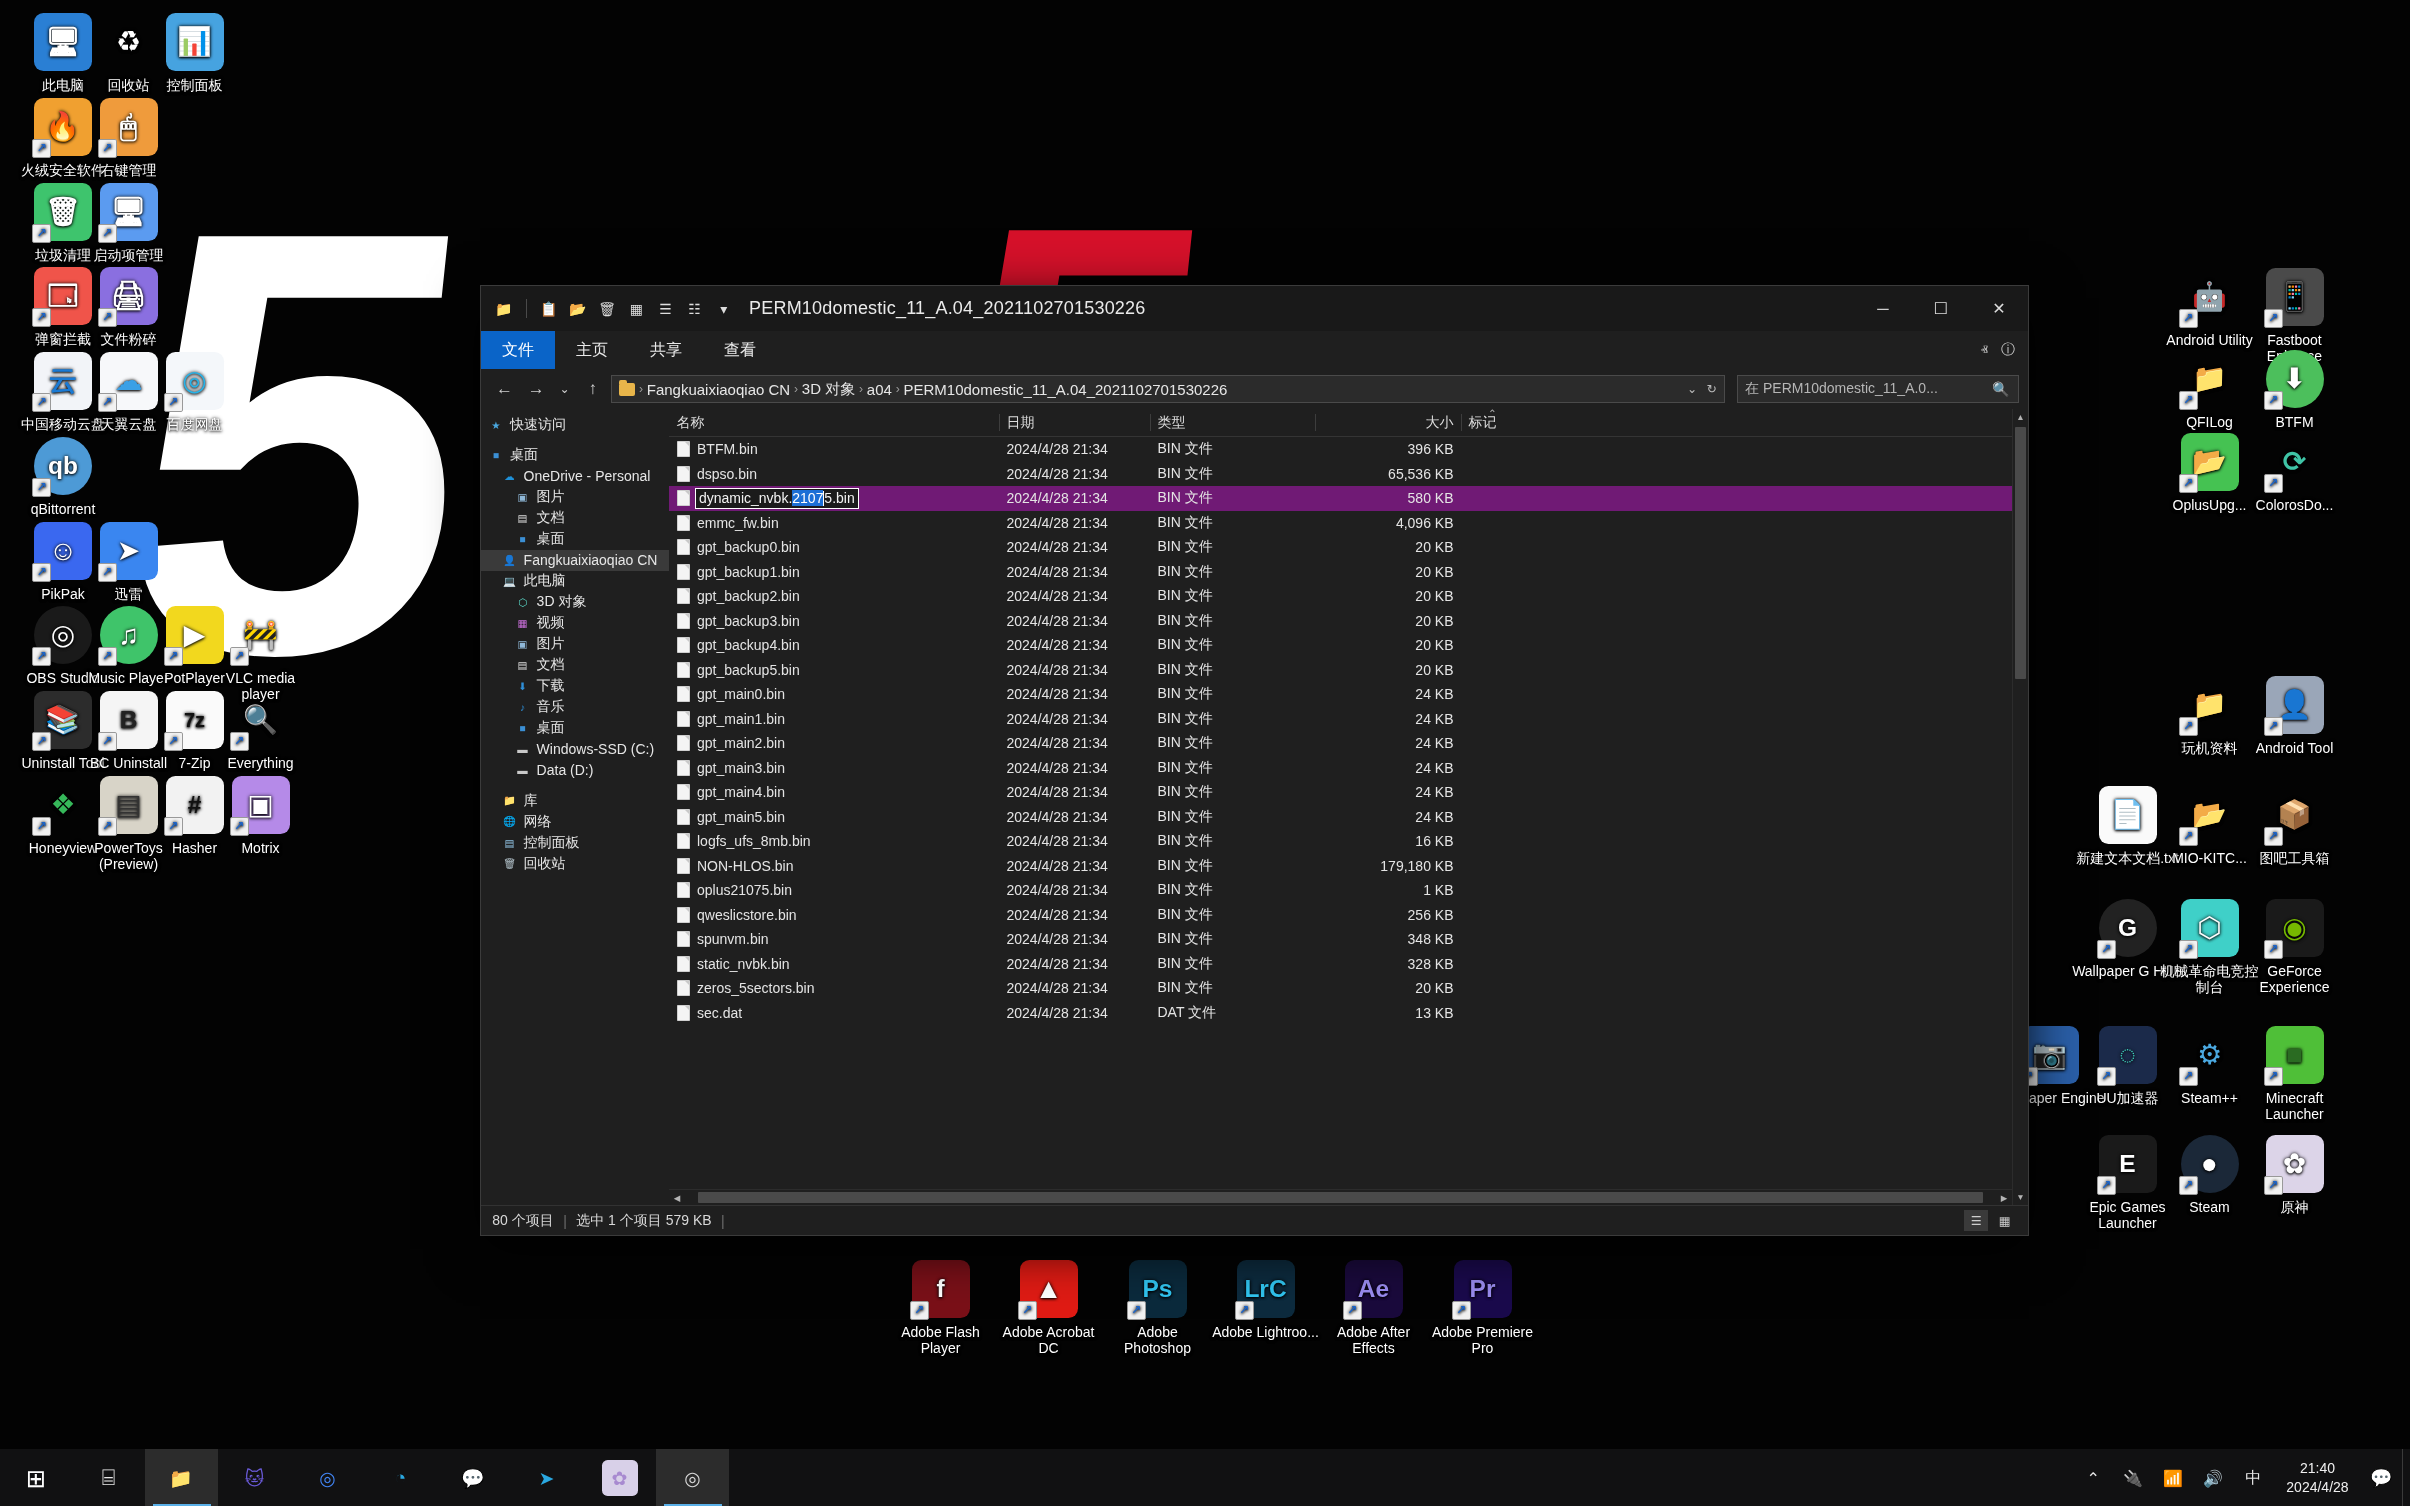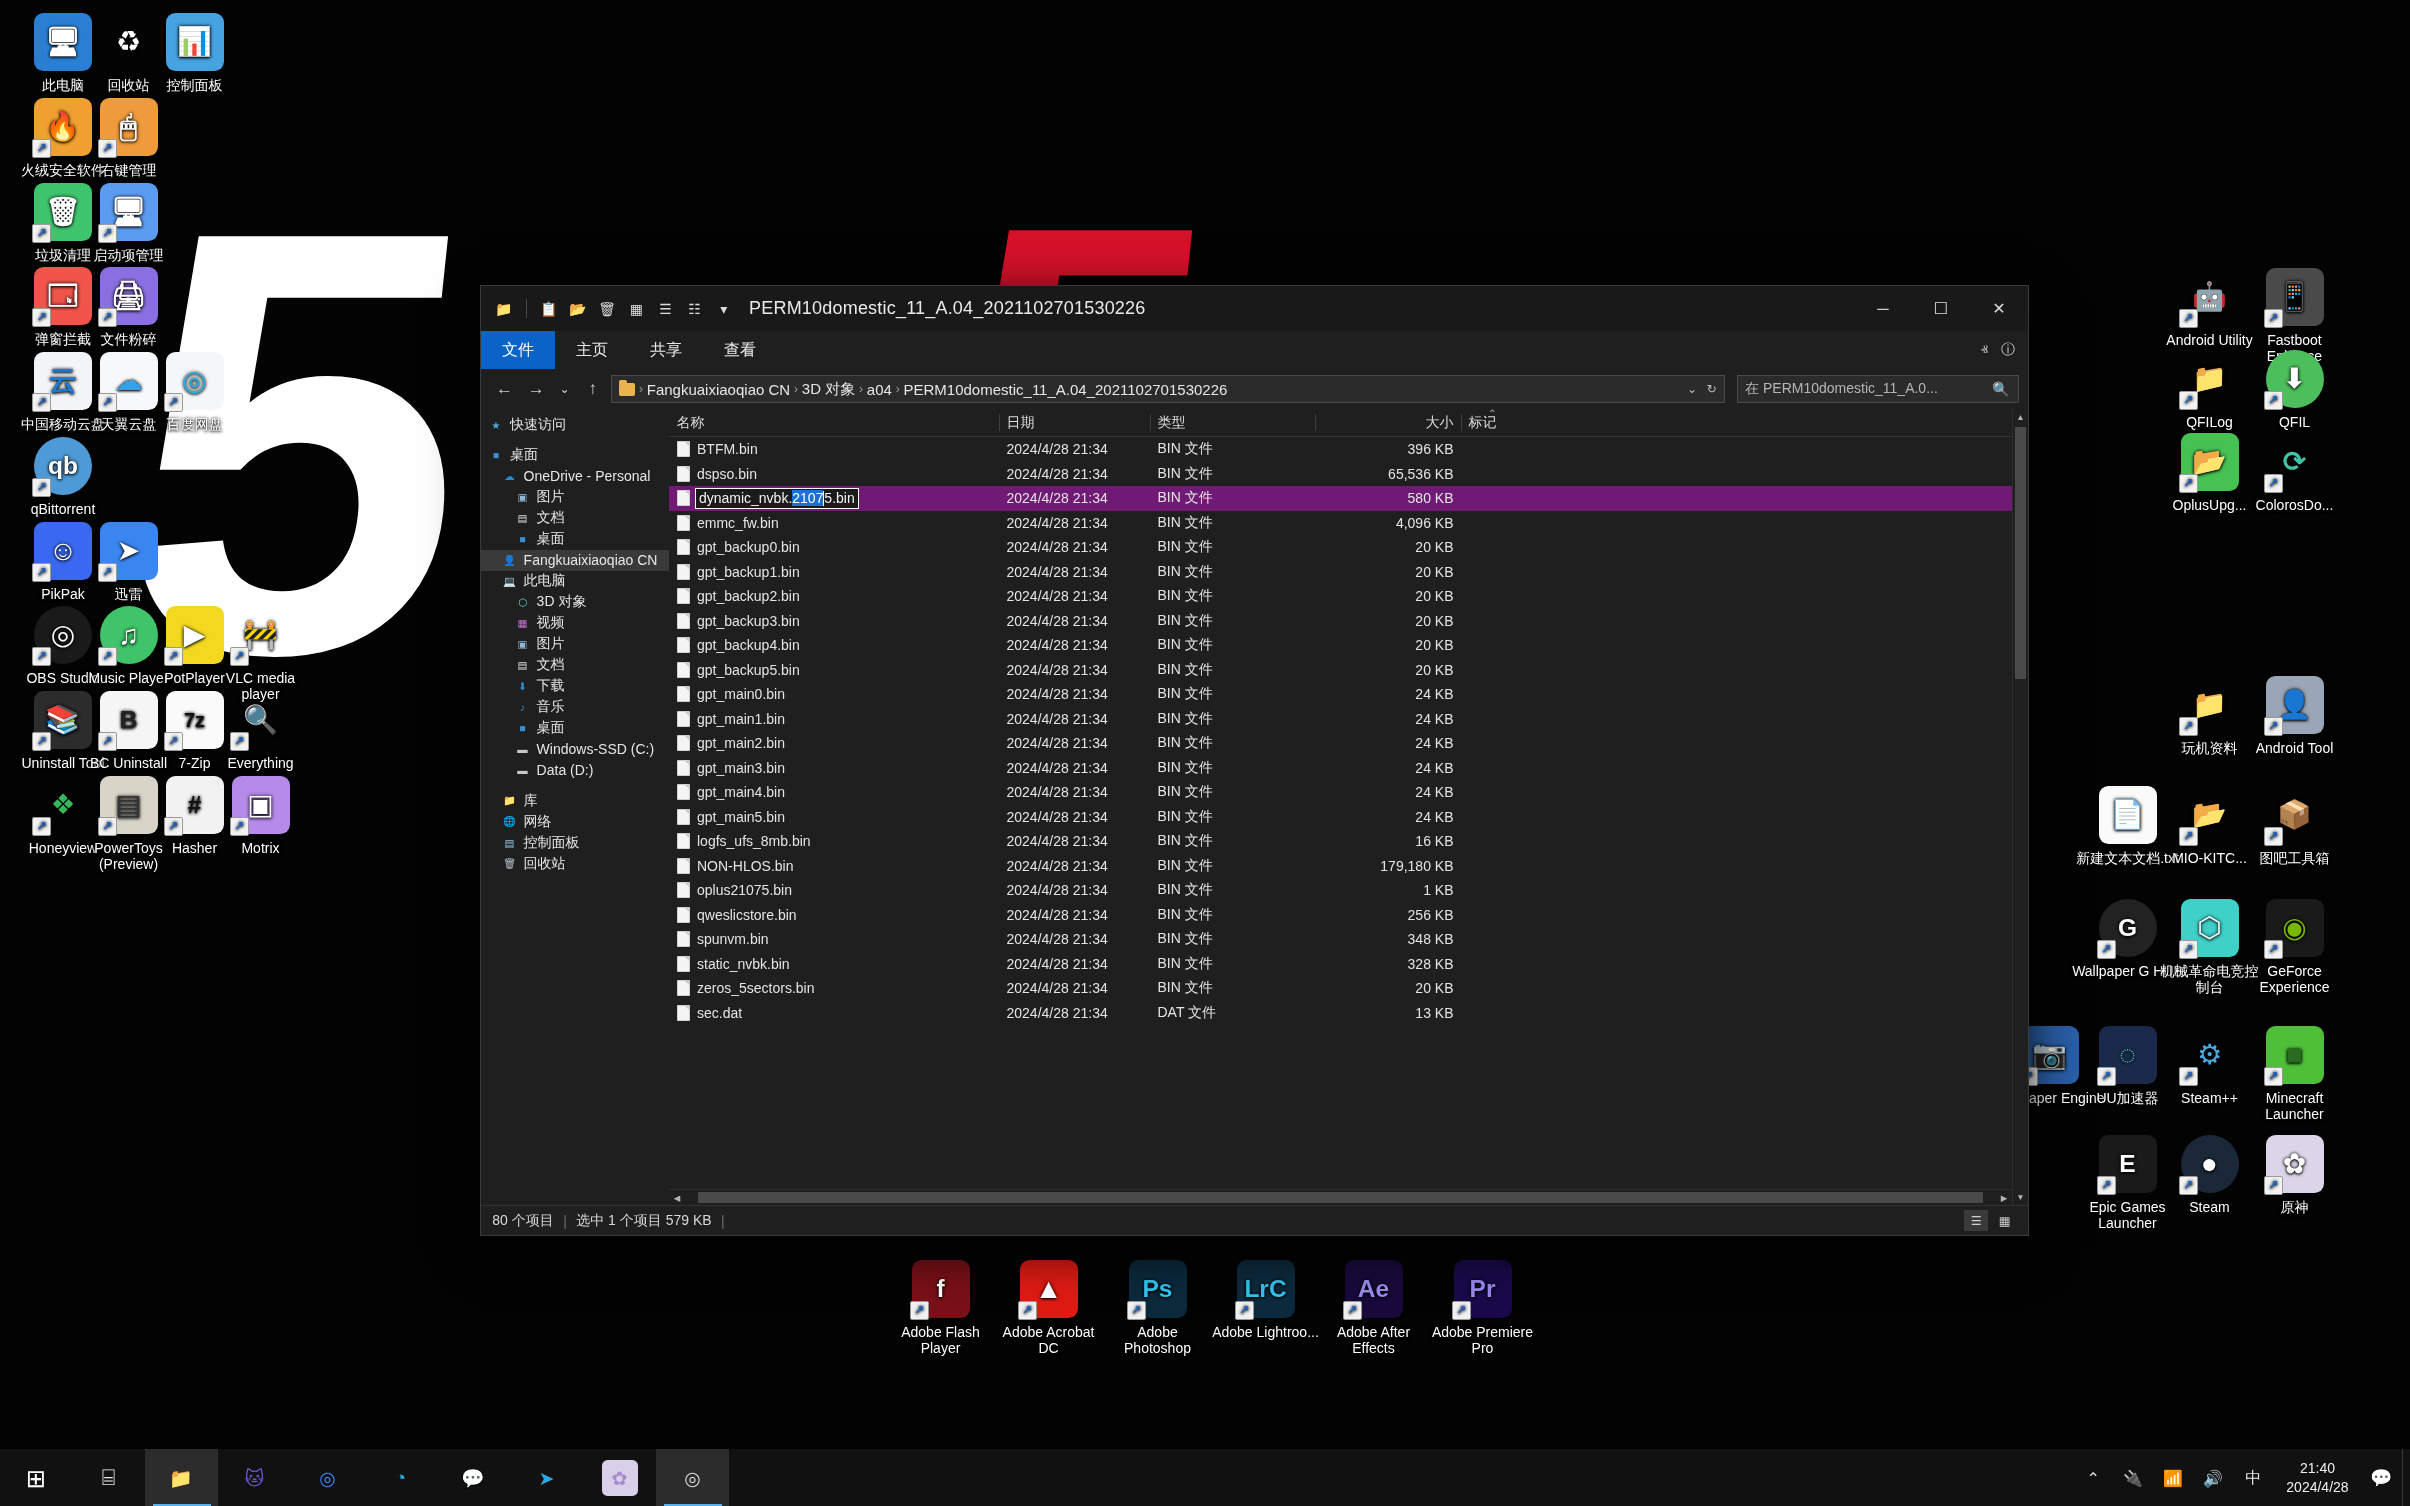--- a/index.html
+++ b/index.html
@@ -386,21 +386,21 @@
     <div class="desk-icon" style="left: 2239px; top: 268px;">
       <div class="di-img sq" style="background: rgb(74, 74, 74); color: rgb(255, 255, 255);">📱<span class="shortcut-arrow"></span></div>
       <span class="di-label">Fastboot Enhance</span>
     </div>
     <div class="desk-icon" style="left: 2154px; top: 350px;">
       <div class="di-img sq plain" style="background: transparent; color: rgb(232, 181, 74);">📁<span class="shortcut-arrow"></span></div>
       <span class="di-label">QFILog</span>
     </div>
     <div class="desk-icon" style="left: 2239px; top: 350px;">
       <div class="di-img circ" style="background: rgb(76, 191, 92); color: rgb(255, 255, 255);">⬇<span class="shortcut-arrow"></span></div>
-      <span class="di-label">QFIL</span>
+      <span class="di-label">BTFM</span>
     </div>
     <div class="desk-icon" style="left: 2154px; top: 433px;">
       <div class="di-img sq" style="background: rgb(69, 194, 82); color: rgb(255, 255, 255);">📂<span class="shortcut-arrow"></span></div>
       <span class="di-label">OplusUpg...</span>
     </div>
     <div class="desk-icon" style="left: 2239px; top: 433px;">
       <div class="di-img sq plain" style="background: transparent; color: rgb(63, 196, 166);">⟳<span class="shortcut-arrow"></span></div>
       <span class="di-label">ColorosDo...</span>
     </div>
     <div class="desk-icon" style="left: 2154px; top: 676px;">

